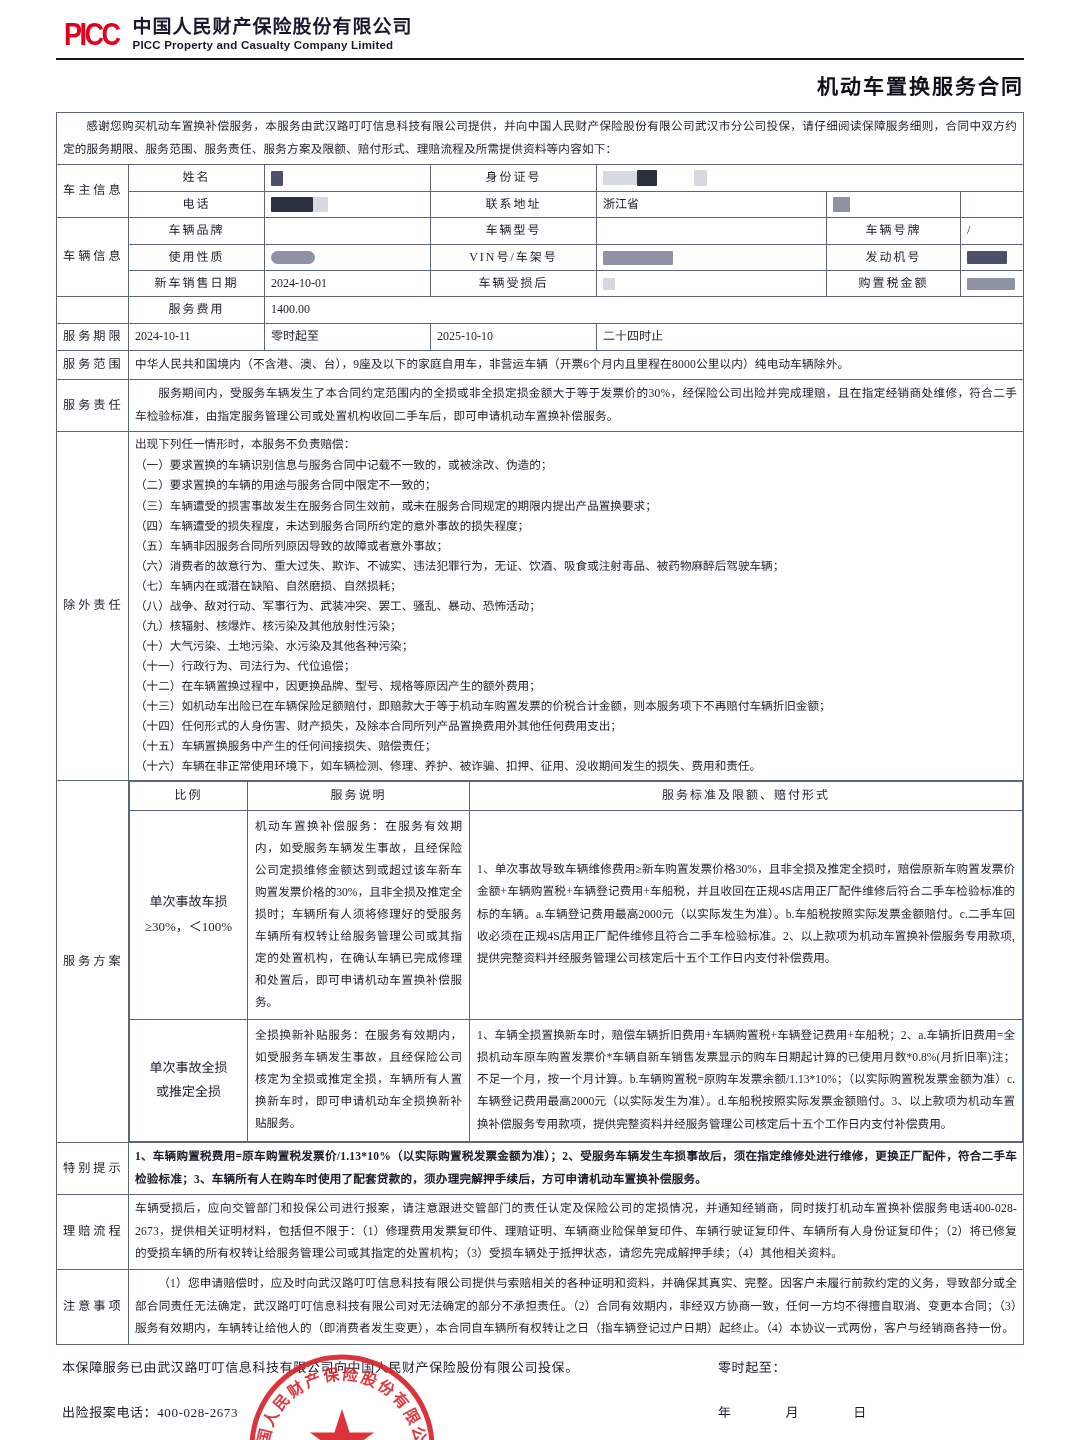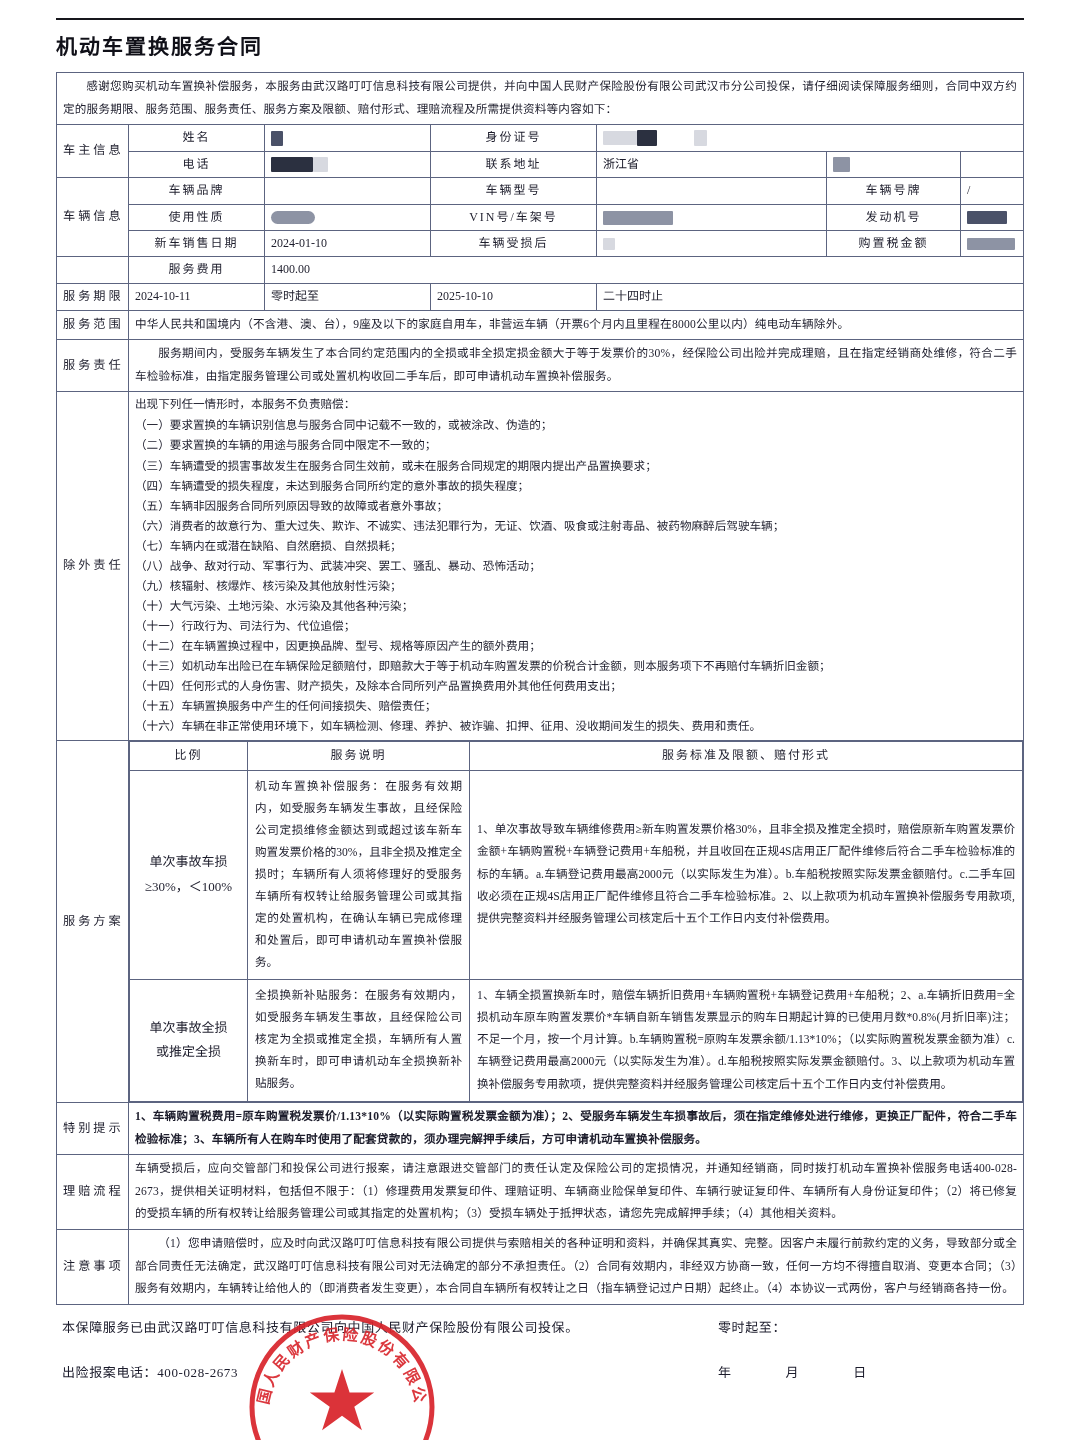--- a/index.html
+++ b/index.html
@@ -55,21 +55,21 @@
     font-size: 11.5px;
     color: #1a1a2e;
     letter-spacing: 0.2px;
     margin-top: 2px;
   }
   .rule {
     border-top: 2px solid #16161c;
     margin: 4px 0 0 0;
   }
   .doc-title {
-    text-align: left;
+    text-align: right;
     font-family: "Liberation Sans", sans-serif;
     font-weight: bold;
     font-size: 21px;
     letter-spacing: 2px;
     color: #101018;
     margin: 10px 0 12px 0;
   }
   .serial {
     font-size: 13.5px;
     color: #23233a;
@@ -176,20 +176,27 @@
     height: 196px;
     pointer-events: none;
   }
   .seal svg { display: block; }
 </style>
 </head>
 <body>
 
 <div class="page">
 
+  <div class="brandbar">
+    <div class="picc-logo">PICC</div>
+    <div class="brand-names">
+      <div class="brand-cn">中国人民财产保险股份有限公司</div>
+      <div class="brand-en">PICC Property and Casualty Company Limited</div>
+    </div>
+  </div>
   <div class="rule"></div>
 
   <div class="doc-title">机动车置换服务合同</div>
 
 
   <table class="contract">
     <colgroup>
       <col style="width:72px">
       <col style="width:136px">
       <col style="width:166px">
@@ -252,21 +259,21 @@
         <span class="redact grey" style="width:70px;height:14px;"></span>
       </td>
       <td class="fld">发动机号</td>
       <td class="val">
         <span class="redact" style="width:40px;height:13px;"></span>
       </td>
     </tr>
 
     <tr>
       <td class="fld">新车销售日期</td>
-      <td class="val">2024-01-10</td>
+      <td class="val">2024-10-01</td>
       <td class="fld">车辆受损后</td>
       <td class="val">
         <span class="redact pale" style="width:12px;height:12px;"></span>
       </td>
       <td class="fld">购置税金额</td>
       <td class="val">
         <span class="redact grey" style="width:48px;height:12px;"></span>
       </td>
     </tr>
 

